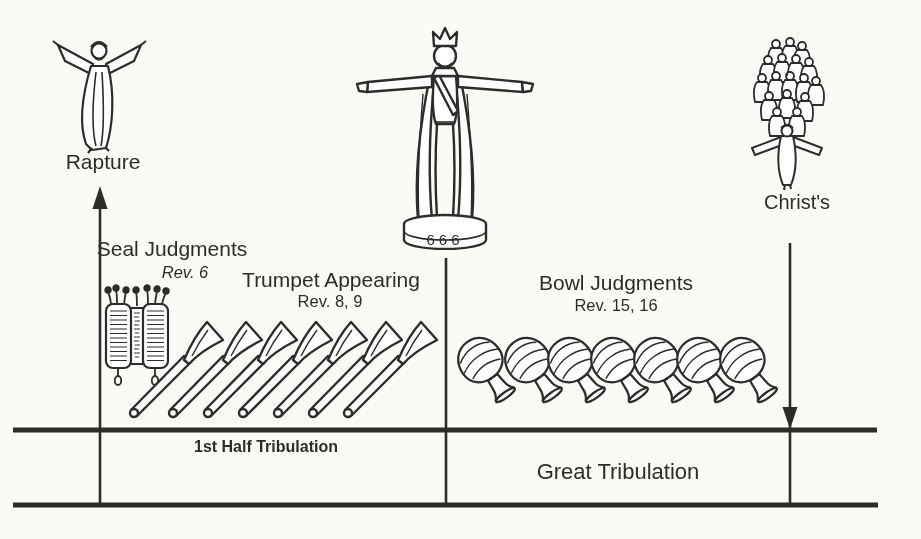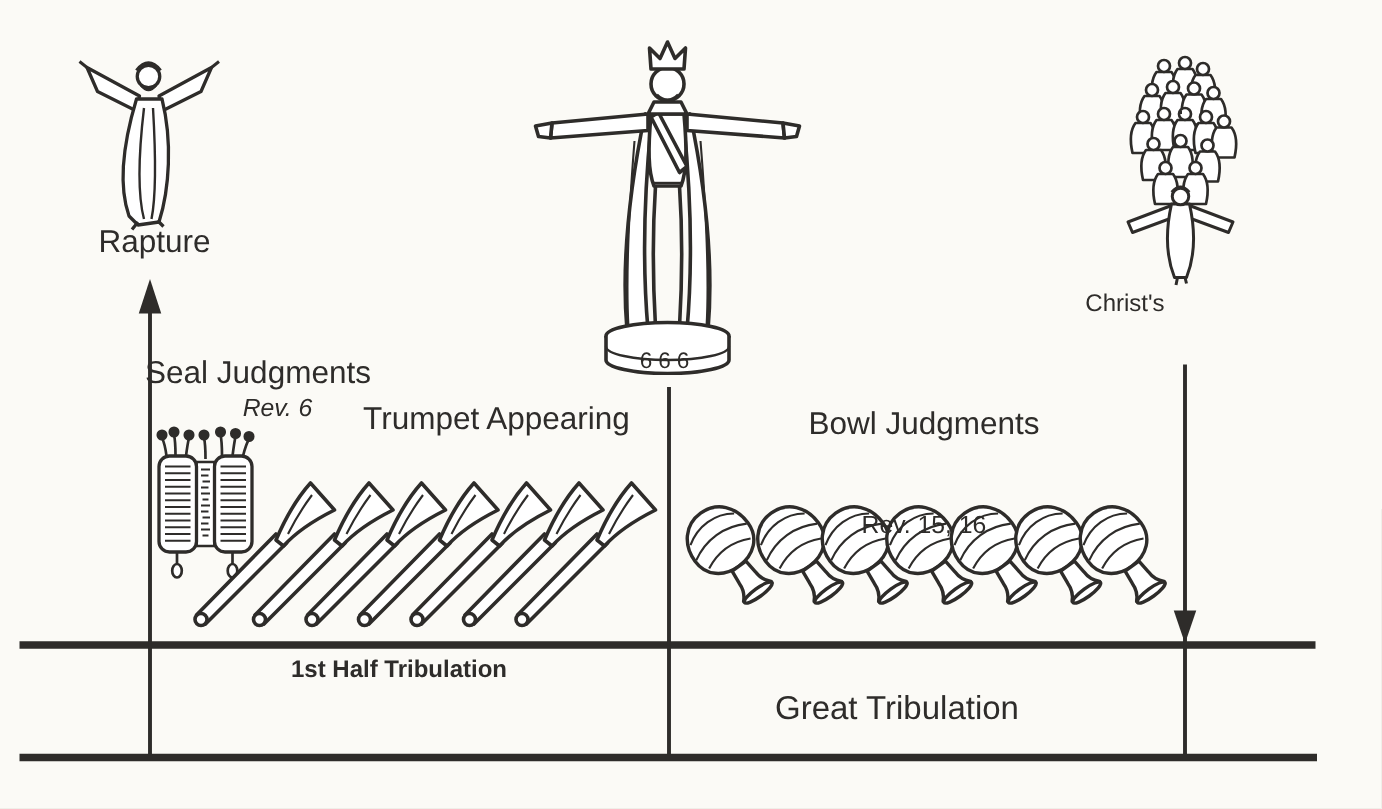--- a/index.html
+++ b/index.html
@@ -9,24 +9,24 @@
     font-family:"Liberation Sans", sans-serif;color:#2e2c2a;
   }
   .abs{position:absolute;}
   .lbl{text-align:center;line-height:1.1;color:#2e2c2a;}
   .lbl-rapture{left:43px;top:150px;width:120px;font-size:21px;}
   .lbl-seal-title{left:82px;top:237px;width:180px;font-size:21px;}
   .lbl-seal-ref{left:115px;top:263px;width:140px;font-size:16.5px;font-style:italic;}
   .lbl-trumpet-title{left:231px;top:268px;width:200px;font-size:21px;}
   .lbl-trumpet-ref{left:260px;top:292px;width:140px;font-size:16.5px;}
   .lbl-bowl-title{left:516px;top:271px;width:200px;font-size:21px;}
-  .lbl-bowl-ref{left:546px;top:296px;width:140px;font-size:16.5px;margin-top:45px;}
-  .lbl-glorious{left:640px;top:192px;width:220px;font-size:16px;line-height:21px;}
+  .lbl-bowl-ref{left:546px;top:296px;width:140px;font-size:16.5px;}
+  .lbl-glorious{left:687px;top:192px;width:220px;font-size:20px;line-height:21px;}
   .lbl-first-half{left:116px;top:438px;width:300px;font-size:16px;font-weight:bold;}
-  .lbl-great-trib{left:448px;top:460px;width:300px;font-size:22px;}
+  .lbl-great-trib{left:468px;top:460px;width:300px;font-size:22px;}
 
   .connectors{left:0;top:0;width:921px;height:539px;}
 
   .fig-rapture{left:52px;top:36px;width:95px;height:118px;}
   .fig-statue{left:352px;top:24px;width:186px;height:226px;}
   .fig-crowd{left:744px;top:34px;width:88px;height:158px;}
   .fig-scroll{left:101px;top:284px;width:72px;height:104px;}
 
   .trumpet-row{left:126px;top:316px;height:106px;white-space:nowrap;}
   .trumpet-item{display:inline-block;width:100px;height:104px;margin-right:-65px;vertical-align:top;}
@@ -292,20 +292,21 @@
           <path d="M-6,12 L-7,22 C-7,27 -9,31 -12,34 L12,34 C9,31 7,27 7,22 L6,12 Z"></path>
           <ellipse cx="0" cy="35" rx="12" ry="3"></ellipse>
         </g>
       </svg>
     </span></div>
 
   <div class="abs lbl lbl-seal-title">Seal Judgments</div>
   <div class="abs lbl lbl-rapture">Rapture</div>
   <div class="abs lbl lbl-seal-ref">Rev. 6</div>
   <div class="abs lbl lbl-trumpet-title">Trumpet Appearing</div>
+  <div class="abs lbl lbl-trumpet-ref">Rev. 8, 9</div>
   <div class="abs lbl lbl-bowl-title">Bowl Judgments</div>
   <div class="abs lbl lbl-bowl-ref">Rev. 15, 16</div>
   <div class="abs lbl lbl-glorious">
     <div>Christ's</div>
   </div>
   <div class="abs lbl lbl-first-half">1st Half Tribulation</div>
   <div class="abs lbl lbl-great-trib">Great Tribulation</div>
 
 </div>
 

